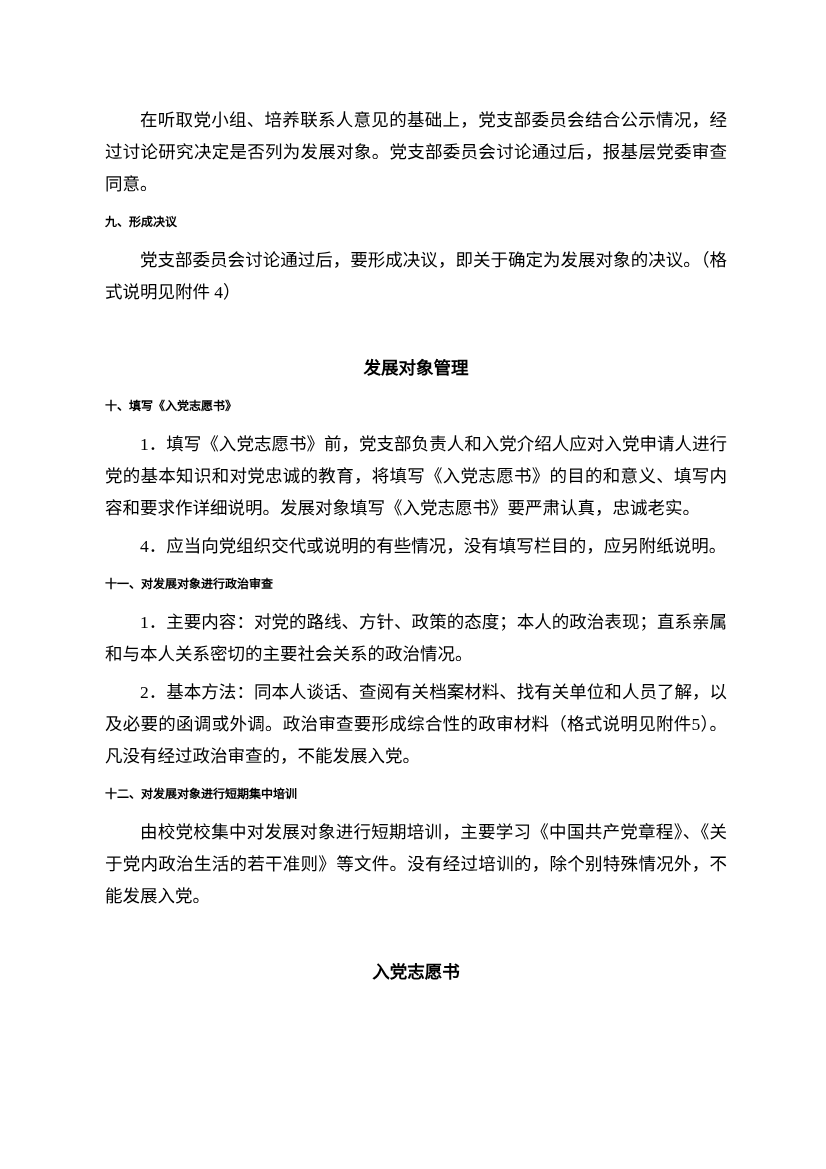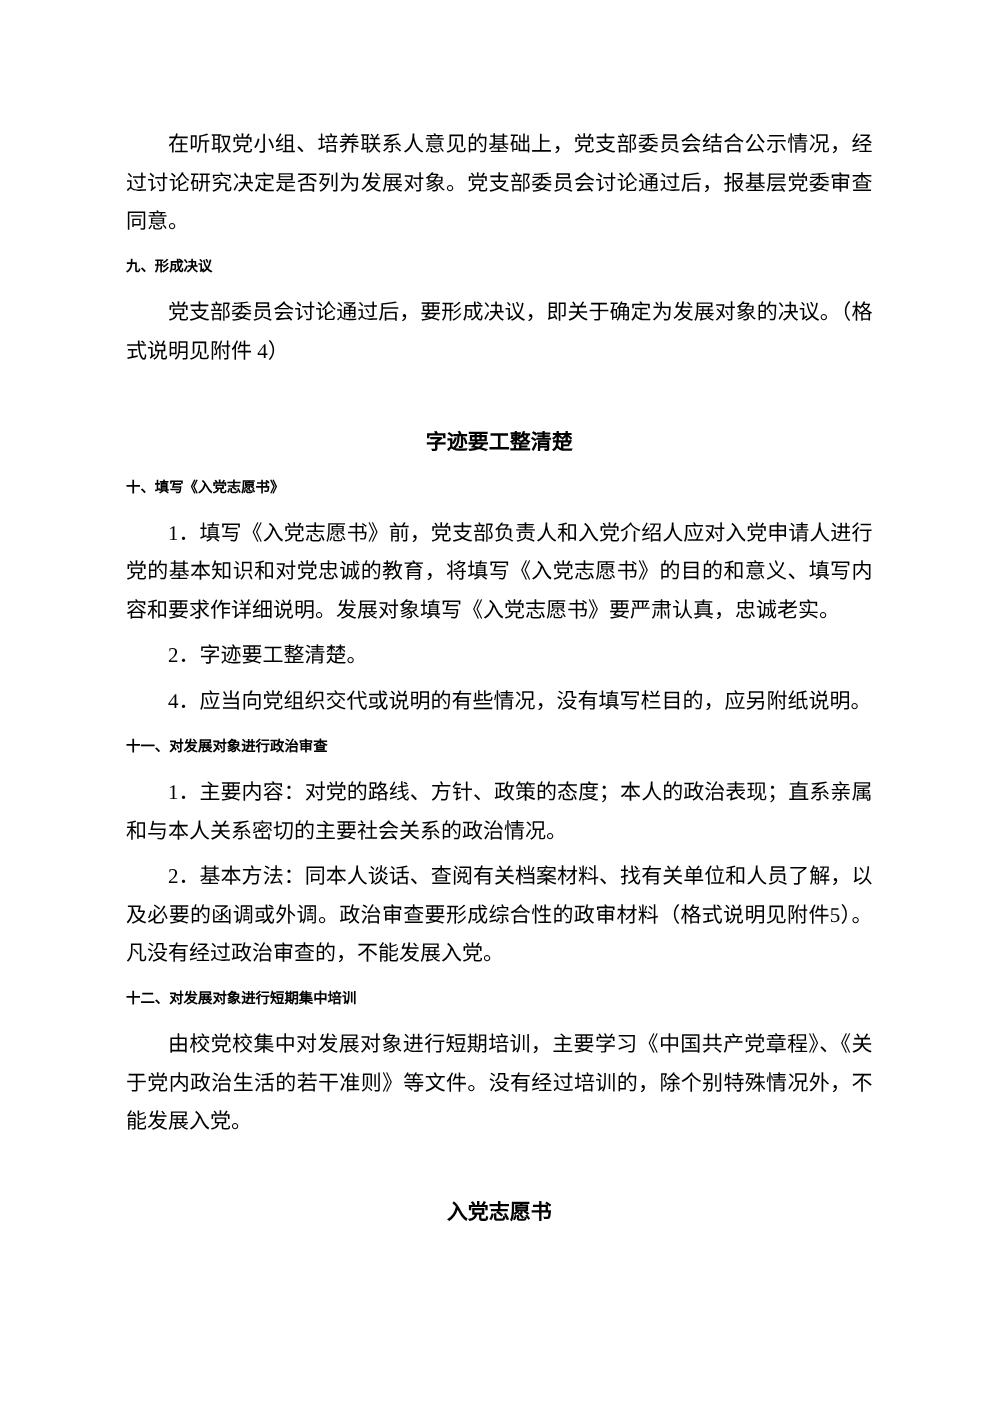--- a/index.html
+++ b/index.html
@@ -50,24 +50,23 @@
     color: #000000;
   }
 </style>
 </head>
 <body>
 
 <div class="page">
   <p class="para">在听取党小组、培养联系人意见的基础上，党支部委员会结合公示情况，经过讨论研究决定是否列为发展对象。党支部委员会讨论通过后，报基层党委审查同意。</p>
   <h2 class="heading">九、形成决议</h2>
   <p class="para">党支部委员会讨论通过后，要形成决议，即关于确定为发展对象的决议。（格式说明见附件 4）</p>
-  <h1 class="section-title">字迹要工整清楚</h1>
+  <h1 class="section-title">发展对象管理</h1>
   <h2 class="heading">十、填写《入党志愿书》</h2>
   <p class="para">1．填写《入党志愿书》前，党支部负责人和入党介绍人应对入党申请人进行党的基本知识和对党忠诚的教育，将填写《入党志愿书》的目的和意义、填写内容和要求作详细说明。发展对象填写《入党志愿书》要严肃认真，忠诚老实。</p>
-  <p class="para">2．字迹要工整清楚。</p>
   <p class="para">4．应当向党组织交代或说明的有些情况，没有填写栏目的，应另附纸说明。</p>
   <h2 class="heading">十一、对发展对象进行政治审查</h2>
   <p class="para">1．主要内容：对党的路线、方针、政策的态度；本人的政治表现；直系亲属和与本人关系密切的主要社会关系的政治情况。</p>
   <p class="para">2．基本方法：同本人谈话、查阅有关档案材料、找有关单位和人员了解，以及必要的函调或外调。政治审查要形成综合性的政审材料（格式说明见附件5）。凡没有经过政治审查的，不能发展入党。</p>
   <h2 class="heading">十二、对发展对象进行短期集中培训</h2>
   <p class="para">由校党校集中对发展对象进行短期培训，主要学习《中国共产党章程》、《关于党内政治生活的若干准则》等文件。没有经过培训的，除个别特殊情况外，不能发展入党。</p>
   <h1 class="section-title">入党志愿书</h1>
 </div>
 
 </body></html>

